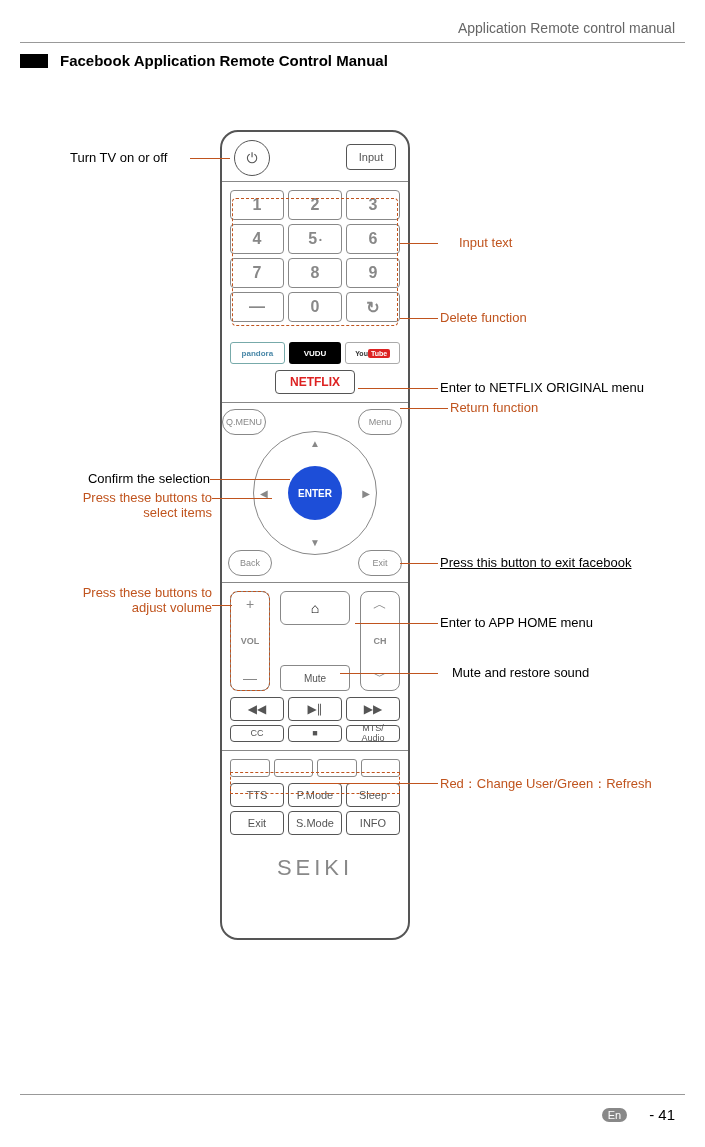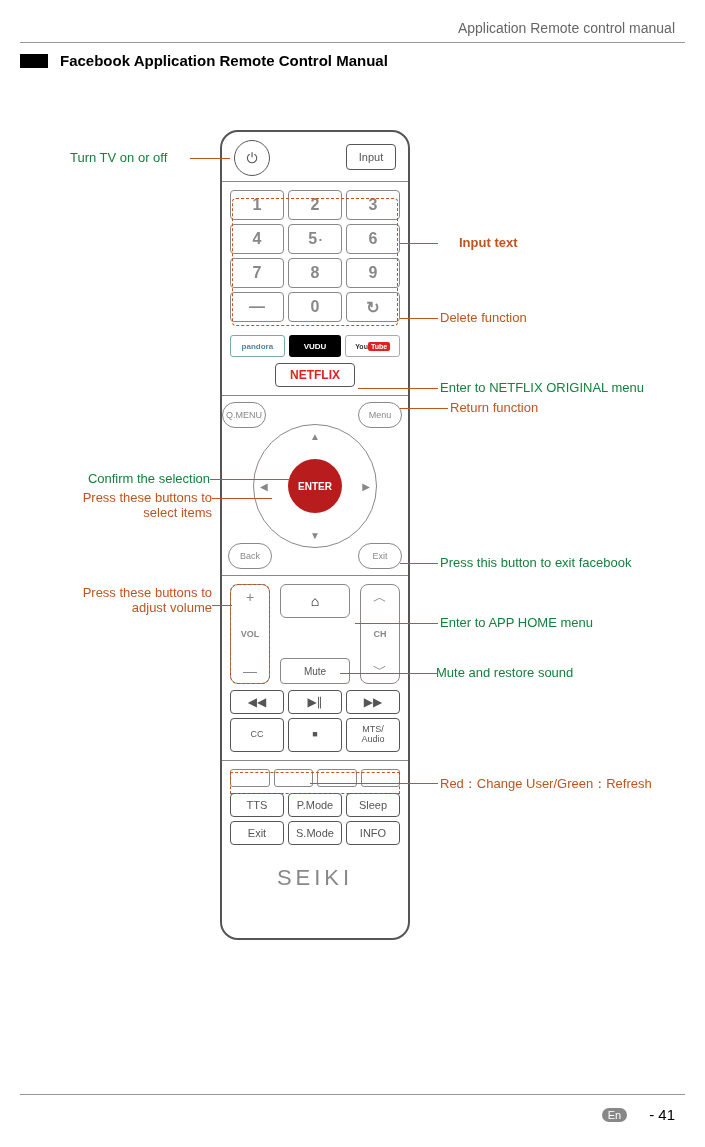--- a/index.html
+++ b/index.html
@@ -64,21 +64,21 @@
     display:flex;align-items:center;justify-content:center;
     font-size:11px;color:#555;
   }
   .input-btn {width:50px;height:26px;}
   .numpad { display:grid; grid-template-columns:repeat(3,1fr); gap:4px; }
   .num {
     height:30px;border:1.5px solid #888;border-radius:4px;
     display:flex;align-items:center;justify-content:center;
     font-size:16px;font-weight:bold;color:#888;
   }
-  .app-row { display:flex; gap:4px; margin-top:13px;}
+  .app-row { display:flex; gap:4px; margin-top:20px;}
   .app { flex:1; height:22px; border-radius:3px; display:flex;align-items:center;justify-content:center;font-size:8px;font-weight:bold;}
   .pandora { border:1.5px solid #7aa; color:#4a88a8;}
   .vudu { background:#000; color:#fff; }
   .youtube {  border:1px solid #aaa; }
   .youtube-inner { background:#d22; color:#fff; font-size:7px; padding:1px 3px; border-radius:2px;}
   .netflix-wrap { display:flex; justify-content:center; margin-top:6px;}
   .netflix { width:80px; height:24px; border:1.5px solid #555; border-radius:4px; display:flex;align-items:center;justify-content:center; color:#d22; font-weight:bold; font-size:12px;}
   
   .nav-section { position:relative; height:180px; }
   .qmenu,.menu,.back,.exit {
@@ -88,49 +88,49 @@
   .qmenu{top:6px;left:0;}
   .menu{top:6px;right:6px;}
   .back{bottom:6px;left:6px;}
   .exit{bottom:6px;right:6px;}
   .dpad-outer {
     position:absolute;top:28px;left:50%;transform:translateX(-50%);
     width:124px;height:124px;border:1.5px solid #888;border-radius:50%;
   }
   .dpad-center{
     position:absolute;top:50%;left:50%;transform:translate(-50%,-50%);
-    width:54px;height:54px;border-radius:50%;background:#b91c1c;color:#fff;
+    width:54px;height:54px;border-radius:50%;background:#1d4ed8;color:#fff;
     display:flex;align-items:center;justify-content:center;font-size:10px;font-weight:bold;
   }
   .arr{position:absolute;color:#888;font-size:10px;}
   .arr.u{top:6px;left:50%;transform:translateX(-50%);}
   .arr.d{bottom:6px;left:50%;transform:translateX(-50%);}
   .arr.l{left:6px;top:50%;transform:translateY(-50%);}
   .arr.r{right:6px;top:50%;transform:translateY(-50%);}
   
   .media-section{padding:8px;position:relative;}
   .vc-row{display:flex;justify-content:space-between;height:100px;}
   .rocker{width:40px;height:100px;border:1.5px solid #888;border-radius:8px;display:flex;flex-direction:column;align-items:center;justify-content:space-between;font-size:14px;color:#888;padding:4px 0;}
   .rocker .lbl{font-size:9px;font-weight:bold;}
   .center-col{display:flex;flex-direction:column;align-items:center;justify-content:space-between;width:70px;}
   .home-btn{width:70px;height:34px;border:1.5px solid #888;border-radius:6px;display:flex;align-items:center;justify-content:center;font-size:14px;}
   .mute-btn{width:70px;height:26px;border:1.5px solid #888;border-radius:4px;display:flex;align-items:center;justify-content:center;font-size:10px;color:#555;}
   .play-row{display:flex;gap:4px;margin-top:6px;}
   .play-row .btn-rect{flex:1;height:24px;font-size:12px;}
   .cc-row{display:flex;gap:4px;margin-top:4px;}
-  .cc-row .btn-rect{flex:1;height:34px;font-size:9px;line-height:1.1;text-align:center;}
+  .cc-row .btn-rect{flex:1;height:17px;font-size:9px;line-height:1.1;text-align:center;}
   
   .color-section{padding:8px;}
   .color-row{display:flex;gap:4px;}
   .cbtn{flex:1;height:18px;border:1.5px solid #888;border-radius:3px;}
   .grid2{display:grid;grid-template-columns:repeat(3,1fr);gap:4px;margin-top:6px;}
   .grid2 .btn-rect{height:24px;}
   .logo{text-align:center;font-size:22px;letter-spacing:4px;color:#888;font-weight:300;padding:20px 0;}
   
-  .callout{position:absolute;font-size:13px;color:#15803d;}
+  .callout{position:absolute;font-size:13px;color:#000000;}
   .callout.orange{color:#c0541e;}
   .line{position:absolute;background:#c0541e;height:1px;}
   .footer-line{position:absolute;bottom:52px;left:20px;right:20px;border-top:1px solid #999;}
   .footer{position:absolute;bottom:24px;right:30px;display:flex;align-items:center;gap:22px;font-size:15px;}
   .footer .en{background:#888;color:#fff;border-radius:10px;padding:1px 6px;font-size:11px;}
   .dashed-box{border:1px dashed #c0541e;position:absolute;}
 </style>
 </head>
 <body>
 
@@ -256,39 +256,39 @@
 
 <div class="callout" style="top:471px;left:70px;text-align:right;width:140px;">Confirm the selection</div>
 <div class="line" style="top:479px;left:210px;width:80px;"></div>
 
 <div class="callout orange" style="top:490px;left:62px;text-align:right;width:150px;">Press these buttons to select items</div>
 <div class="line" style="top:498px;left:212px;width:60px;"></div>
 
 <div class="callout orange" style="top:585px;left:62px;text-align:right;width:150px;">Press these buttons to adjust volume</div>
 <div class="line" style="top:605px;left:212px;width:20px;"></div>
 
-<div class="callout orange" style="top:235px;left:459px;font-weight:bold;">Input text</div>
+<div class="callout orange" style="top:235px;left:459px;">Input text</div>
 <div class="line" style="top:243px;left:400px;width:38px;"></div>
 
 <div class="callout orange" style="top:310px;left:440px;">Delete function</div>
 <div class="line" style="top:318px;left:400px;width:38px;"></div>
 
 <div class="callout" style="top:380px;left:440px;">Enter to NETFLIX ORIGINAL menu</div>
 <div class="line" style="top:388px;left:358px;width:80px;"></div>
 
 <div class="callout orange" style="top:400px;left:450px;">Return function</div>
 <div class="line" style="top:408px;left:400px;width:48px;"></div>
 
-<div class="callout" style="top:555px;left:440px;">Press this button to exit facebook</div>
+<div class="callout" style="top:555px;left:440px;text-decoration:underline;">Press this button to exit facebook</div>
 <div class="line" style="top:563px;left:400px;width:38px;"></div>
 
 <div class="callout" style="top:615px;left:440px;">Enter to APP HOME menu</div>
 <div class="line" style="top:623px;left:355px;width:83px;"></div>
 
-<div class="callout" style="top:665px;left:436px;">Mute and restore sound</div>
+<div class="callout" style="top:665px;left:452px;">Mute and restore sound</div>
 <div class="line" style="top:673px;left:340px;width:98px;"></div>
 
 <div class="callout orange" style="top:775px;left:440px;">Red：Change User/Green：Refresh</div>
 <div class="line" style="top:783px;left:310px;width:128px;"></div>
 
 <div class="footer-line"></div>
 <div class="footer">
   <span class="en">En</span>
   <span>- 41</span>
 </div>

